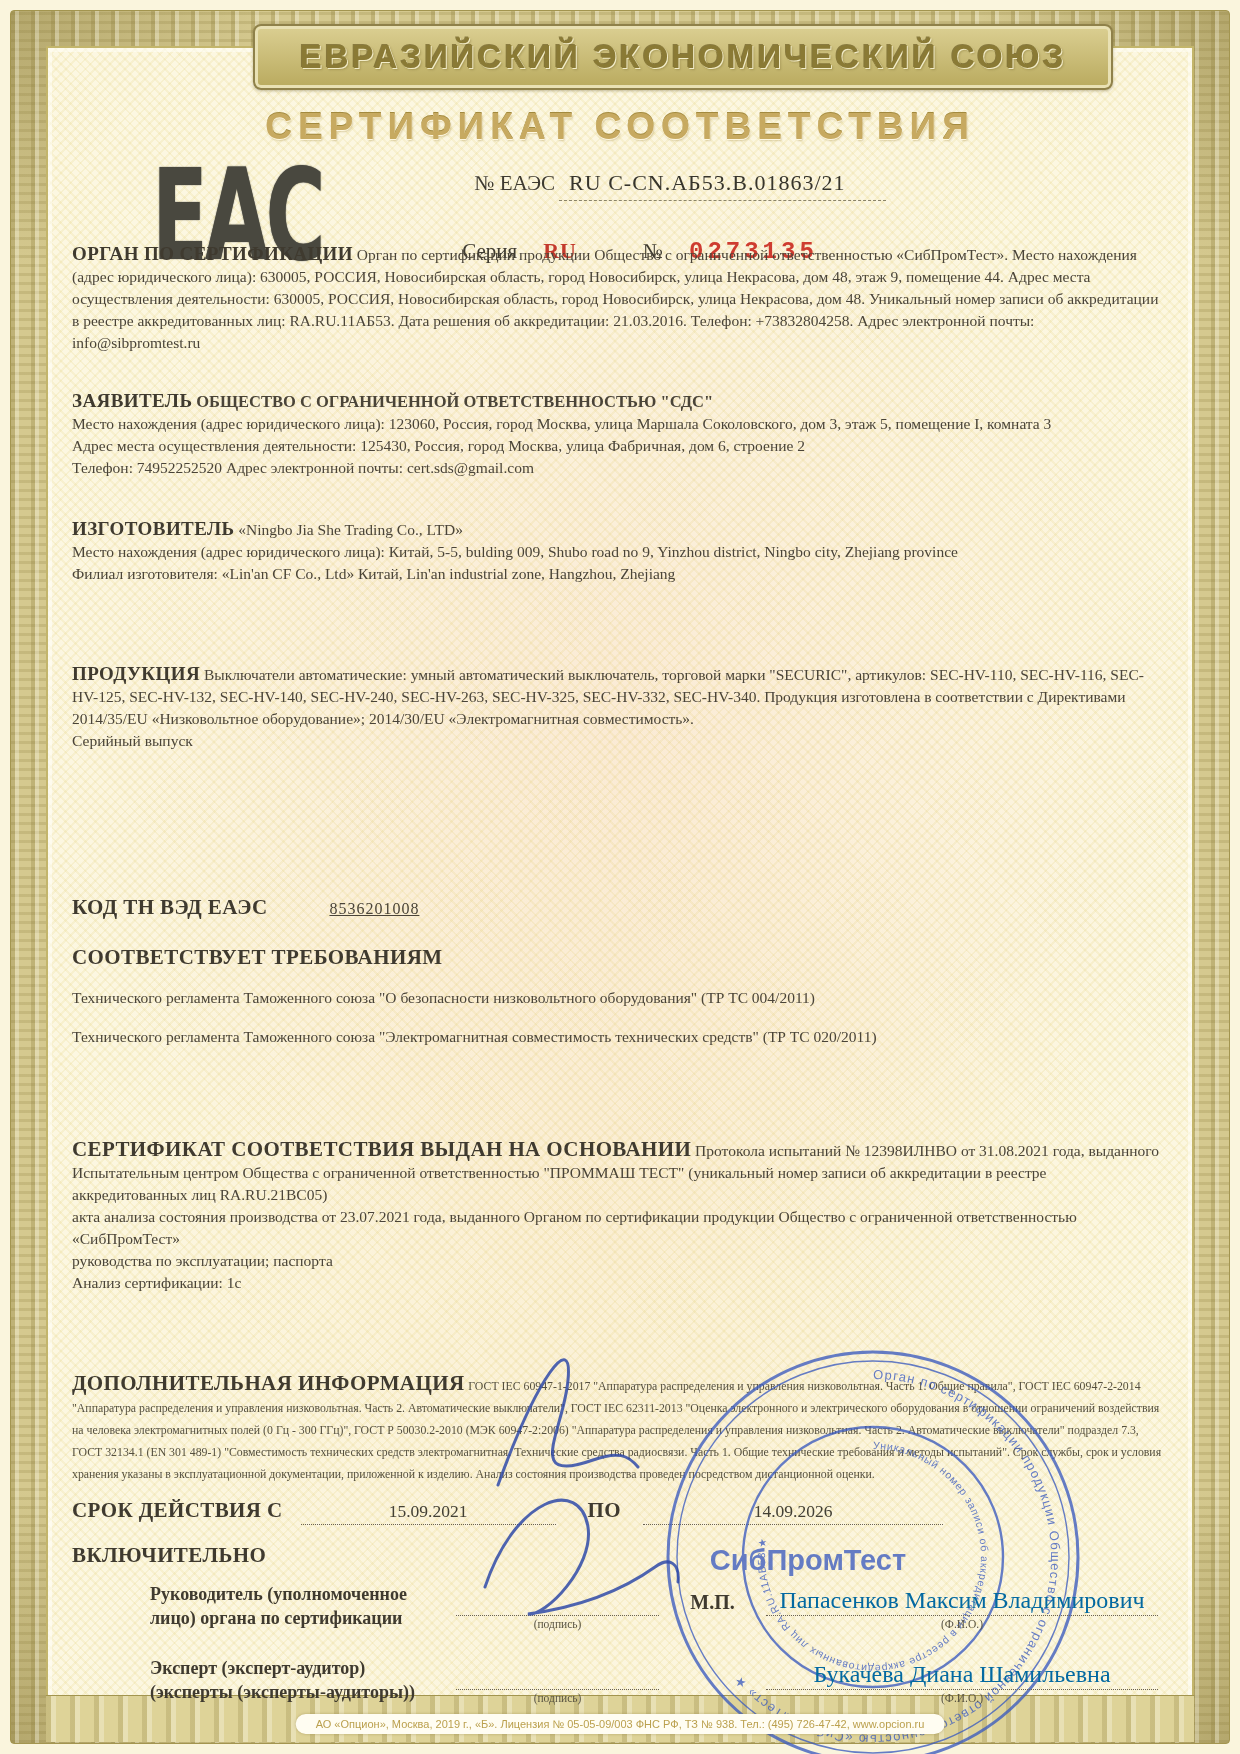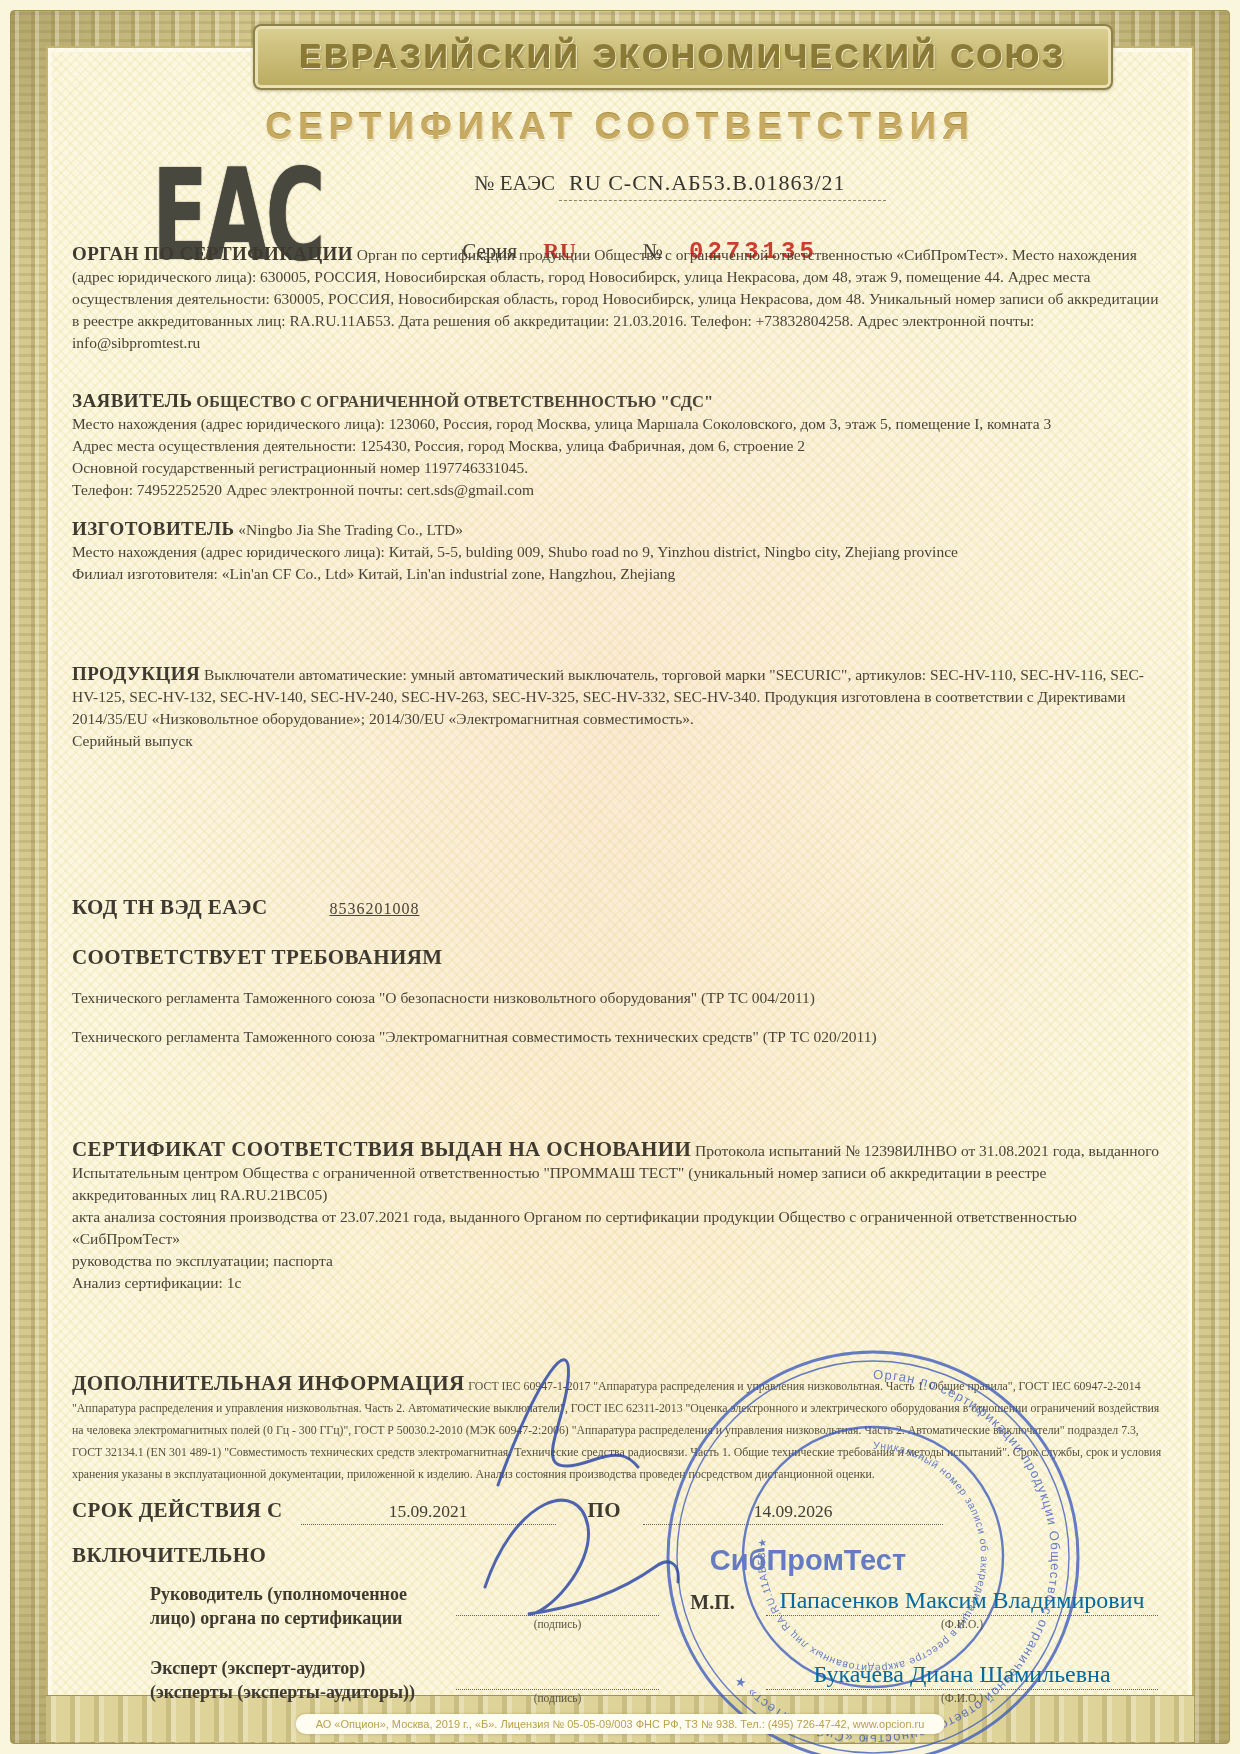--- a/index.html
+++ b/index.html
@@ -145,21 +145,20 @@
   <div class="block" style="top:243px;">
     <span class="h-inline">ОРГАН ПО СЕРТИФИКАЦИИ</span>
     <span>Орган по сертификации продукции Общество с ограниченной ответственностью «СибПромТест». Место нахождения (адрес юридического лица): 630005, РОССИЯ, Новосибирская область, город Новосибирск, улица Некрасова, дом 48, этаж 9, помещение 44. Адрес места осуществления деятельности: 630005, РОССИЯ, Новосибирская область, город Новосибирск, улица Некрасова, дом 48. Уникальный номер записи об аккредитации в реестре аккредитованных лиц: RA.RU.11АБ53. Дата решения об аккредитации: 21.03.2016. Телефон: +73832804258. Адрес электронной почты: info@sibpromtest.ru</span>
   </div>
 
   <div class="block" style="top:390px;">
     <span class="h-inline">ЗАЯВИТЕЛЬ</span>
     <span class="sub-name">ОБЩЕСТВО С ОГРАНИЧЕННОЙ ОТВЕТСТВЕННОСТЬЮ "СДС"</span>
     <span class="line">Место нахождения (адрес юридического лица): 123060, Россия, город Москва, улица Маршала Соколовского, дом 3, этаж 5, помещение I, комната 3</span>
     <span class="line">Адрес места осуществления деятельности: 125430, Россия, город Москва, улица Фабричная, дом 6, строение 2</span>
-    <span class="line">Основной государственный регистрационный номер 1197746331045.</span>
     <span class="line">Телефон: 74952252520 Адрес электронной почты: cert.sds@gmail.com</span>
   </div>
 
   <div class="block" style="top:518px;">
     <span class="h-inline">ИЗГОТОВИТЕЛЬ</span>
     <span>«Ningbo Jia She Trading Co., LTD»</span>
     <span class="line">Место нахождения (адрес юридического лица): Китай, 5-5, bulding 009, Shubo road no 9, Yinzhou district, Ningbo city, Zhejiang province</span>
     <span class="line">Филиал изготовителя: «Lin'an CF Co., Ltd» Китай, Lin'an industrial zone, Hangzhou, Zhejiang</span>
   </div>
 

